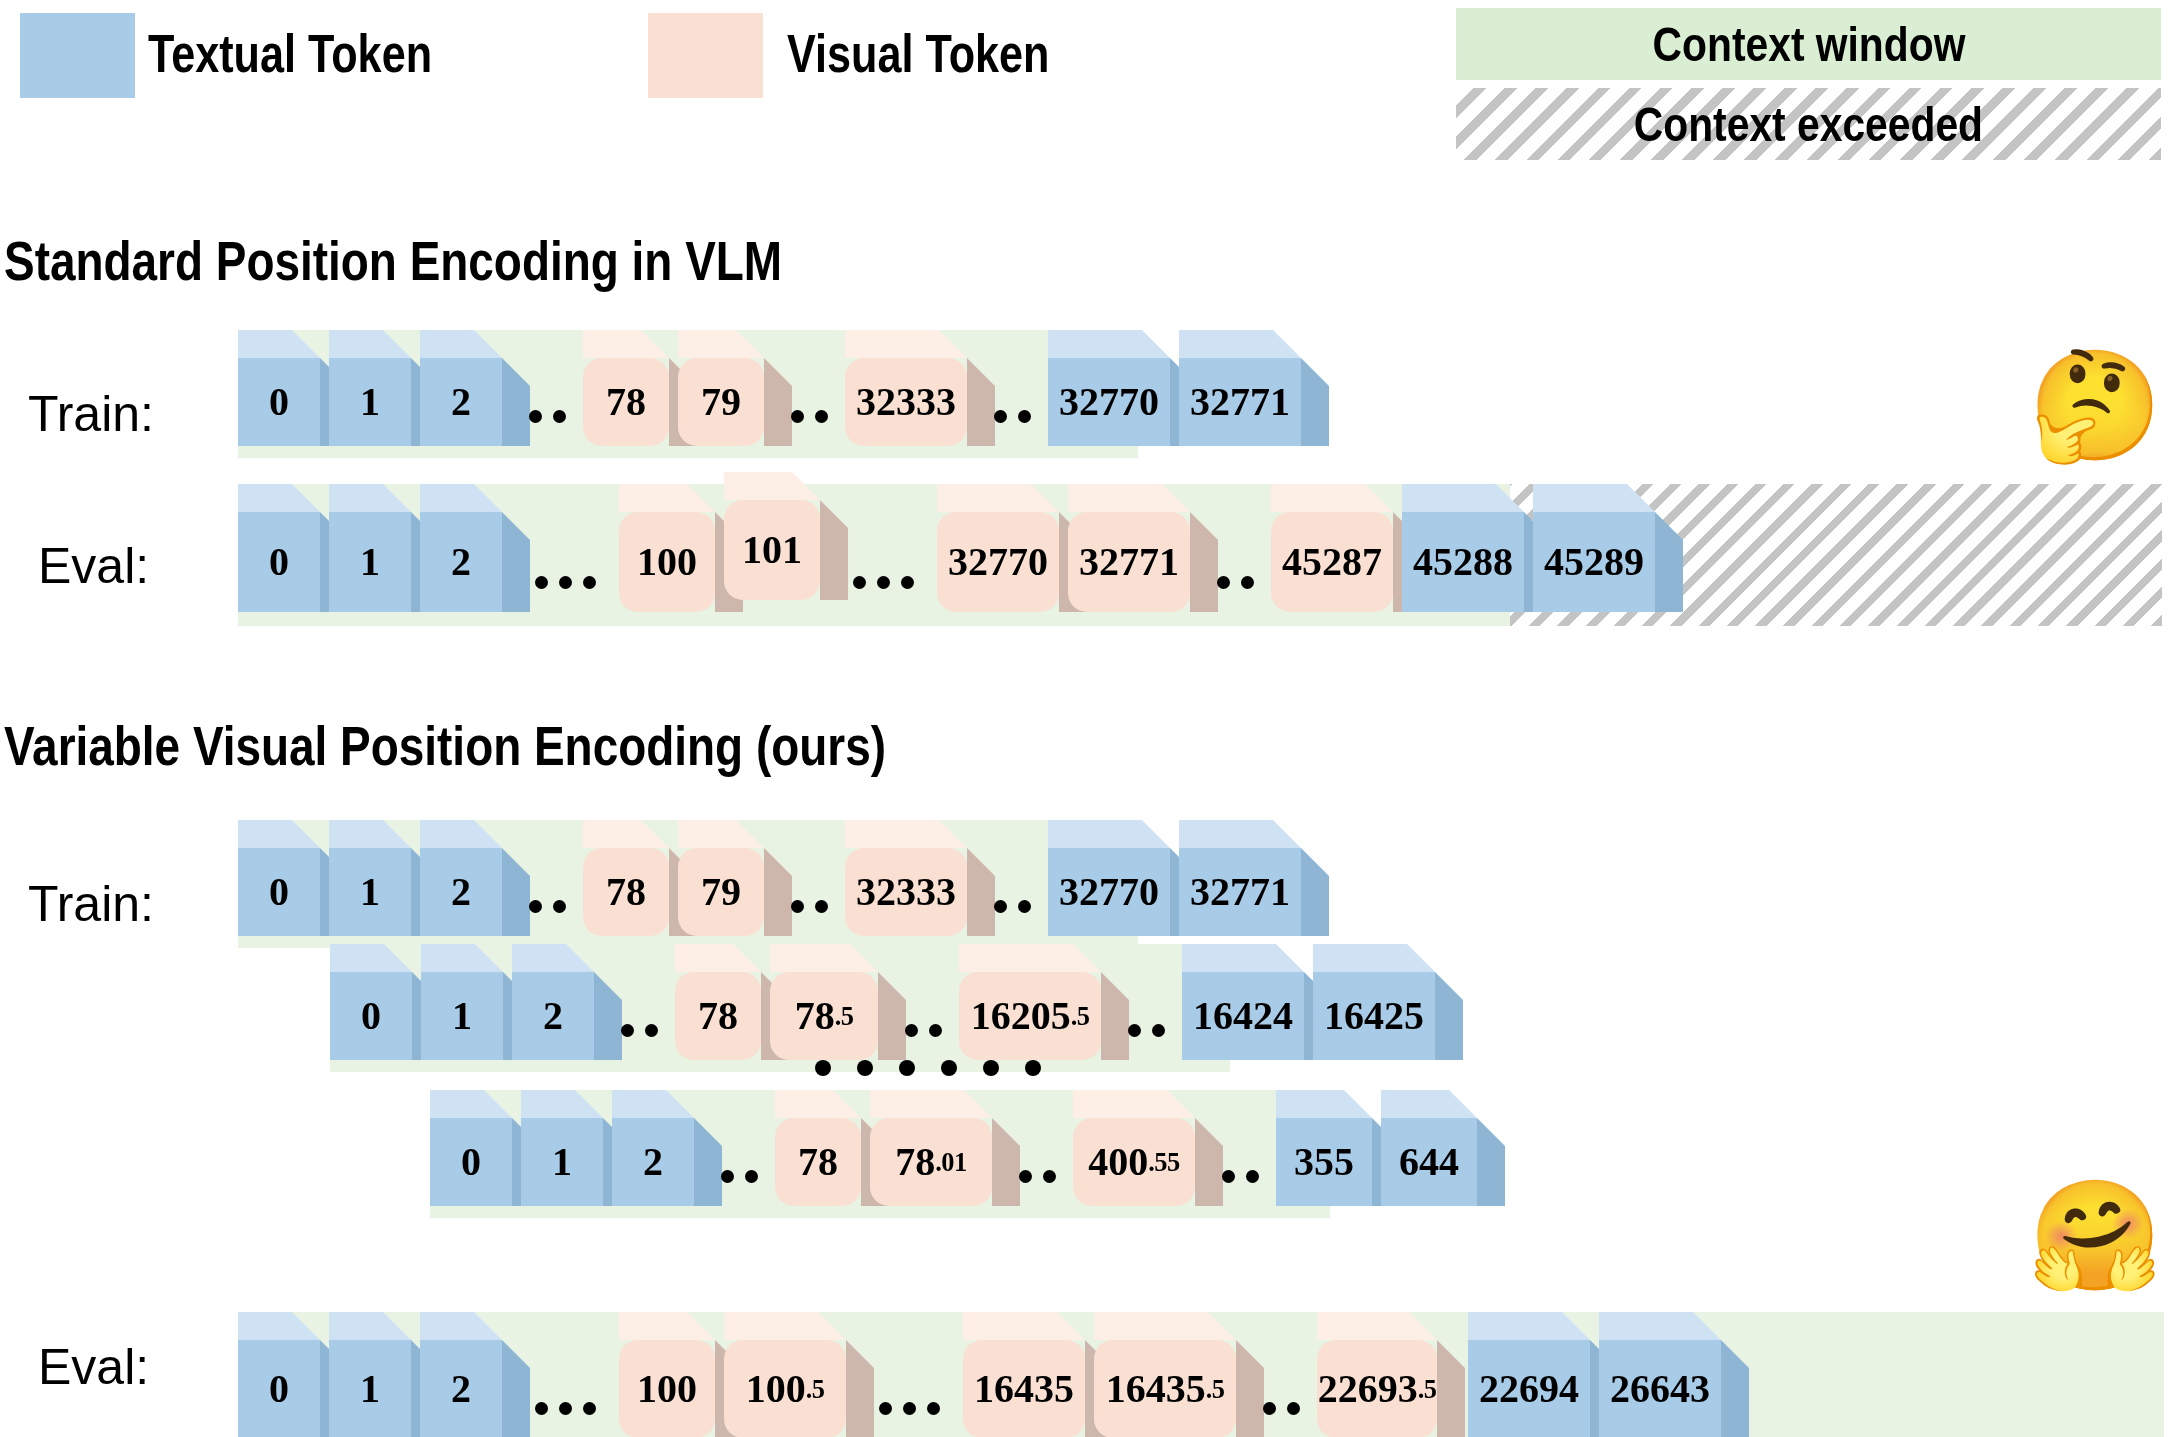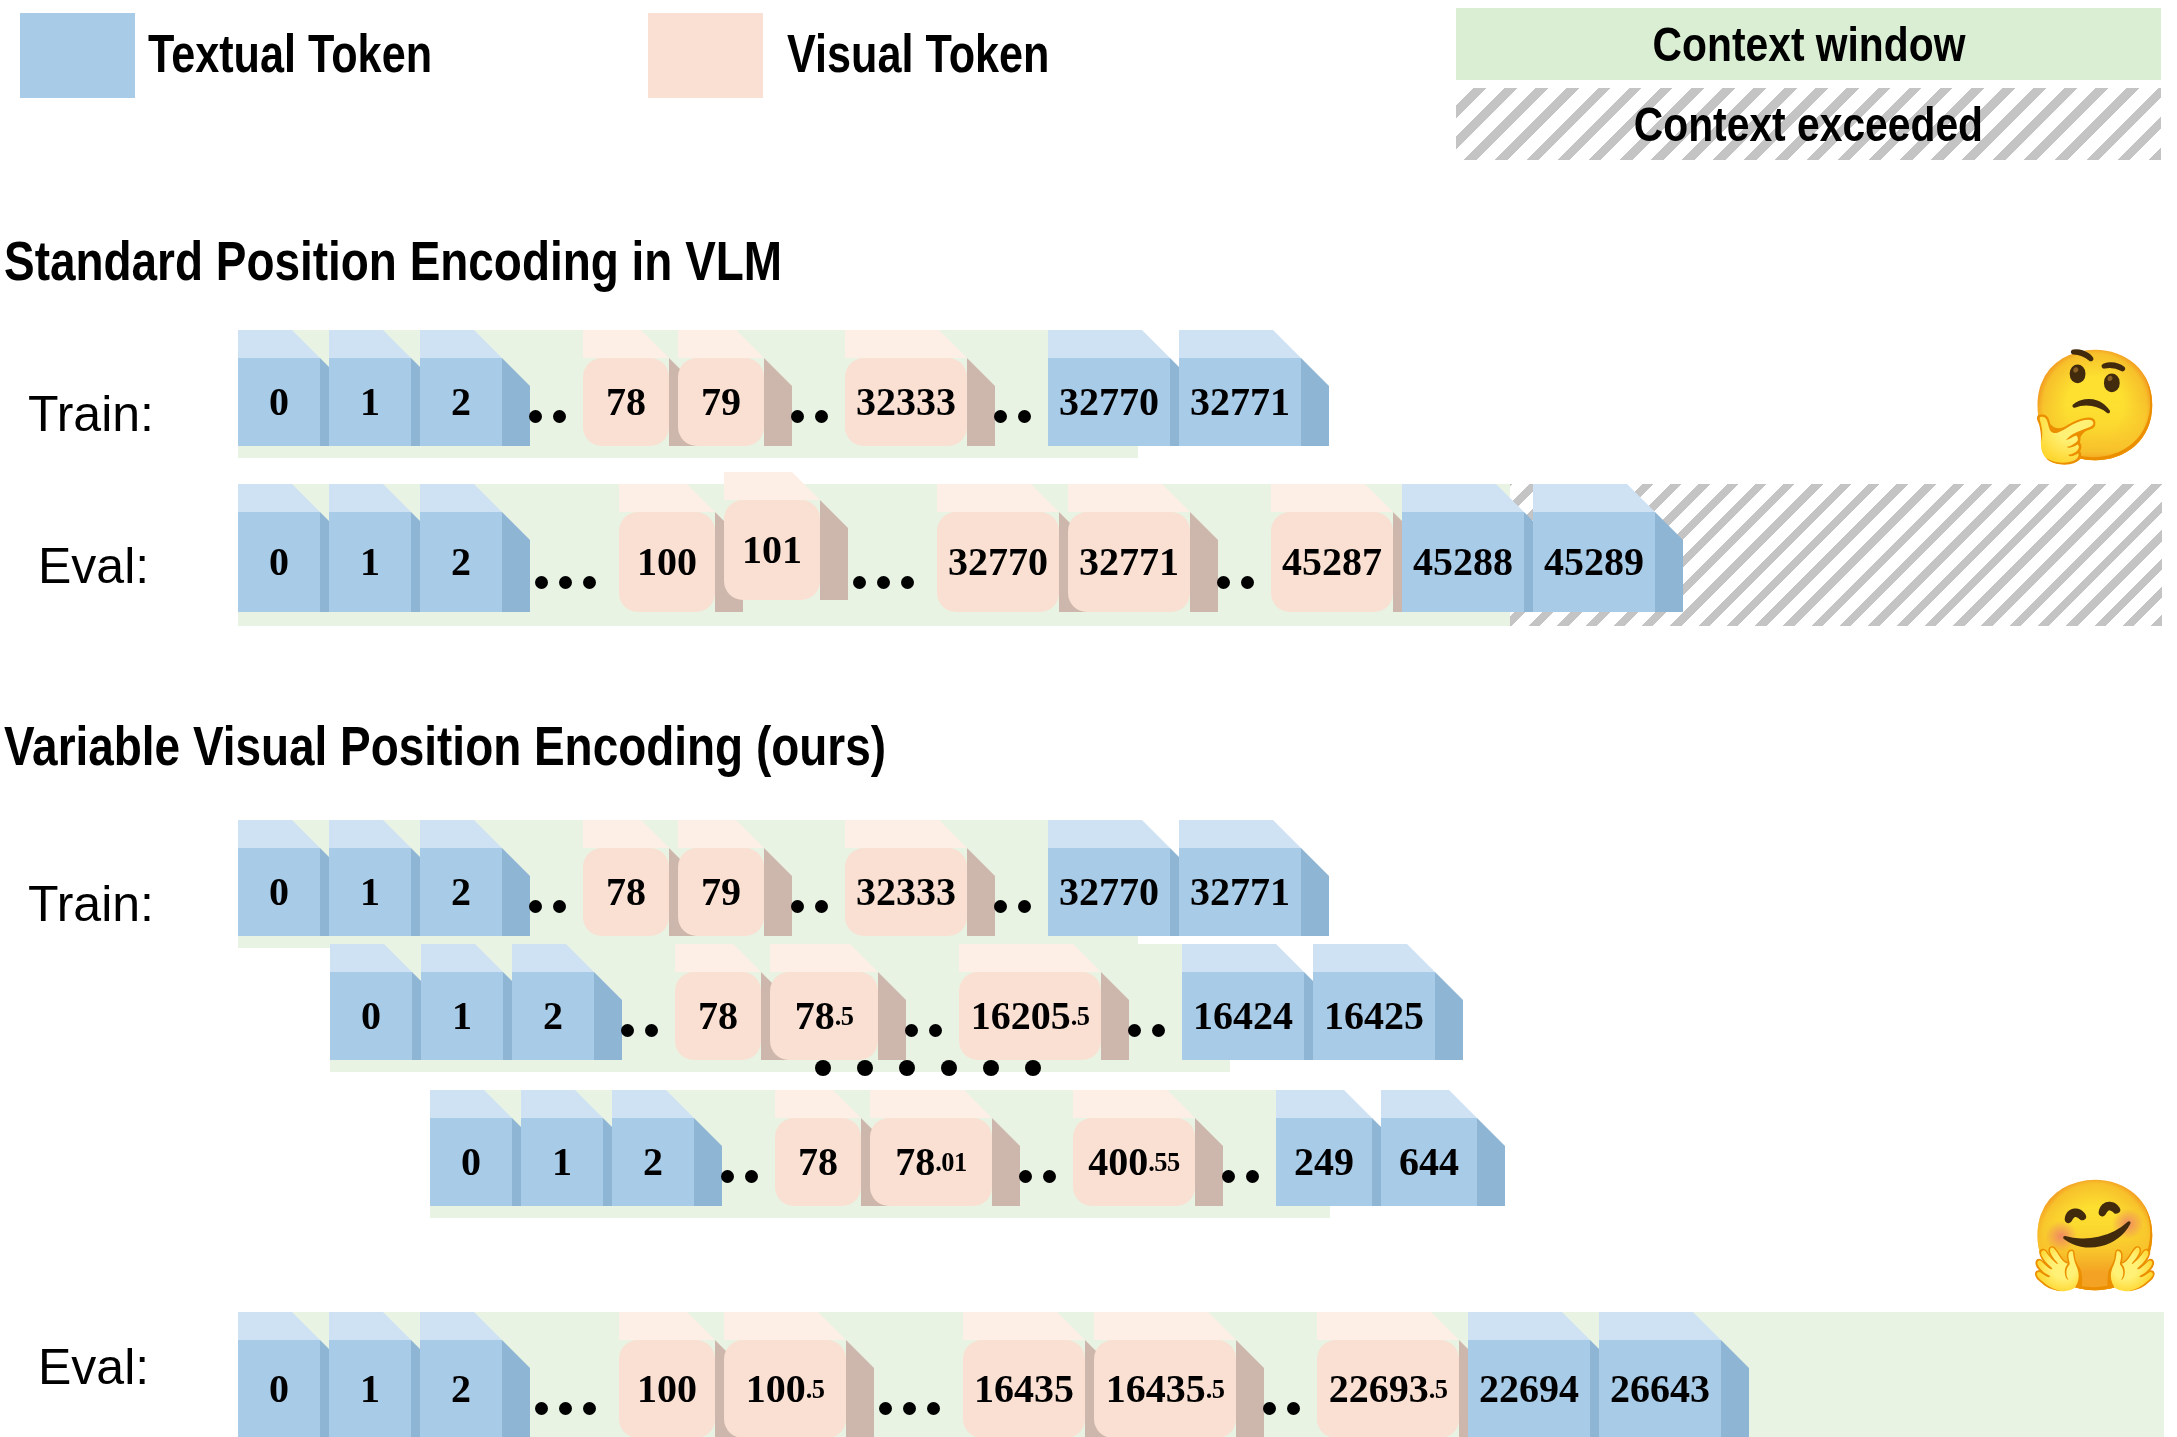--- a/index.html
+++ b/index.html
@@ -439,21 +439,21 @@
       <div class="side"></div>
       <div class="face">400<span class="sub">.55</span></div>
     </div>
     <div class="dots" style="left: 1204px; top: 1166px; width: 72px; height: 20px; justify-content: center; gap: 11px;">
       <span style="width: 13px; height: 13px;"></span>
       <span style="width: 13px; height: 13px;"></span>
     </div>
     <div class="cube blue" style="left: 1276px; top: 1118px; width: 96px; height: 88px; --d: 28px; font-size: 40px;">
       <div class="top"></div>
       <div class="side"></div>
-      <div class="face">249</div>
+      <div class="face">355</div>
     </div>
     <div class="cube blue" style="left: 1381px; top: 1118px; width: 96px; height: 88px; --d: 28px; font-size: 40px;">
       <div class="top"></div>
       <div class="side"></div>
       <div class="face">644</div>
     </div>
     <div class="band green" style="left: 238px; top: 1312px; width: 1926px; height: 140px;"></div>
     <div class="cube blue" style="left: 238px; top: 1340px; width: 82px; height: 98px; --d: 28px; font-size: 40px;">
       <div class="top"></div>
       <div class="side"></div>
@@ -496,21 +496,21 @@
     </div>
     <div class="cube peach" style="left: 1094px; top: 1340px; width: 142px; height: 98px; --d: 28px; font-size: 40px;">
       <div class="top"></div>
       <div class="side"></div>
       <div class="face">16435<span class="sub">.5</span></div>
     </div>
     <div class="dots" style="left: 1245px; top: 1398px; width: 72px; height: 20px; justify-content: center; gap: 11px;">
       <span style="width: 13px; height: 13px;"></span>
       <span style="width: 13px; height: 13px;"></span>
     </div>
-    <div class="cube peach" style="left: 1317px; top: 1340px; width: 142px; height: 98px; --d: 28px; font-size: 40px;">
+    <div class="cube peach" style="left: 1317px; top: 1340px; width: 120px; height: 98px; --d: 28px; font-size: 40px;">
       <div class="top"></div>
       <div class="side"></div>
       <div class="face">22693<span class="sub">.5</span></div>
     </div>
     <div class="cube blue" style="left: 1468px; top: 1340px; width: 122px; height: 98px; --d: 28px; font-size: 40px;">
       <div class="top"></div>
       <div class="side"></div>
       <div class="face">22694</div>
     </div>
     <div class="cube blue" style="left: 1599px; top: 1340px; width: 122px; height: 98px; --d: 28px; font-size: 40px;">

